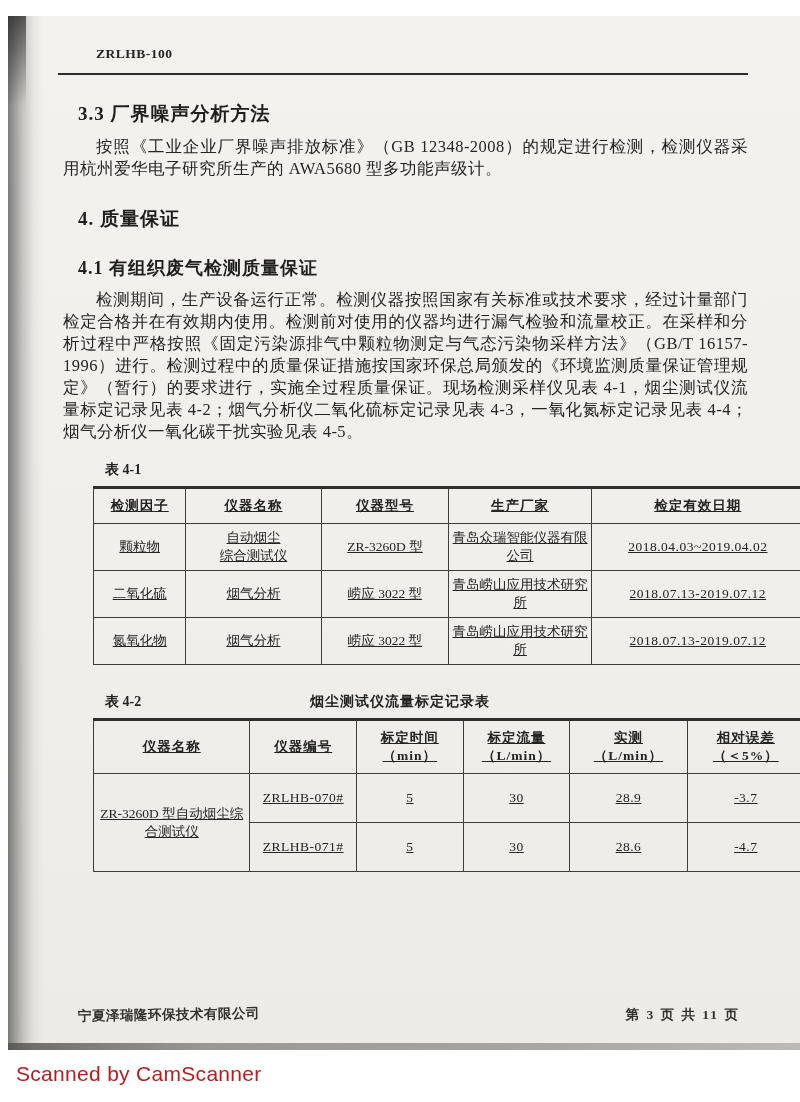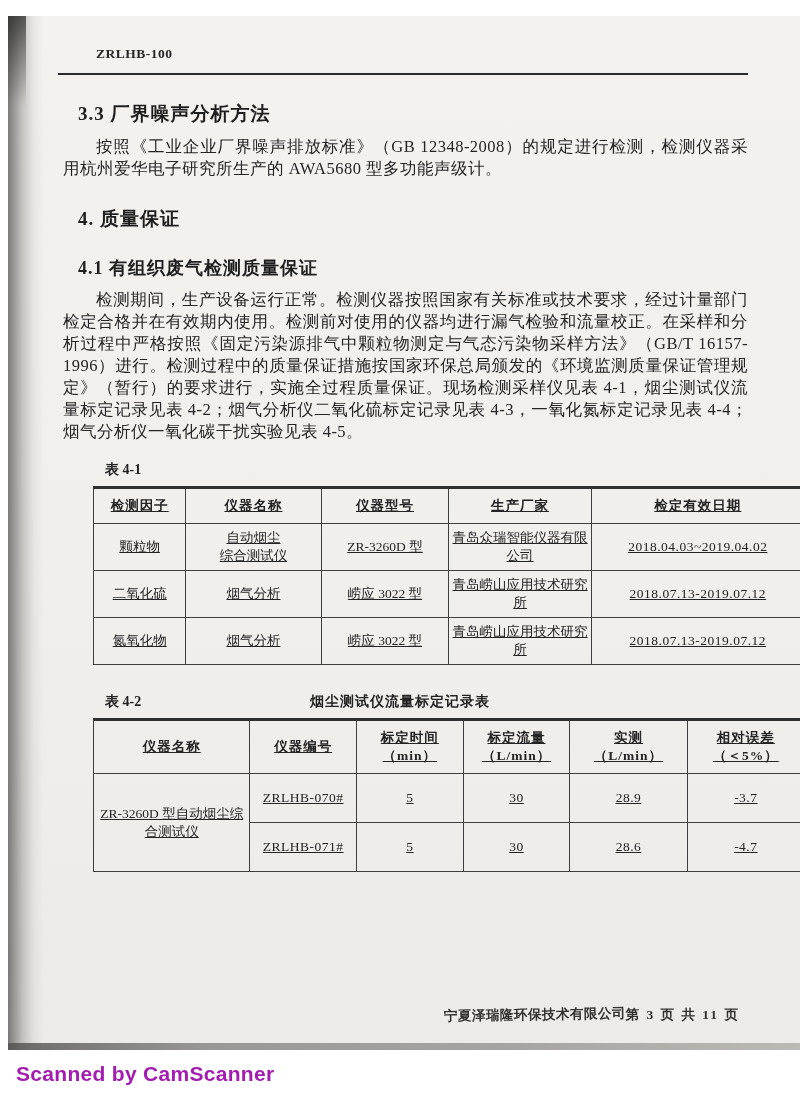--- a/index.html
+++ b/index.html
@@ -62,31 +62,31 @@
   .t41 th{height:30px;}
   .t41 td{height:42px;}
   .t42 th{height:48px;}
   .t42 td{height:44px;}
   .pre{white-space:pre-line;}
   .num{letter-spacing:.5px;}
 
   
   .page-footer{
     position:absolute;left:70px;right:60px;bottom:26px;
-    display:flex;justify-content:flex-end;align-items:flex-end;
+    display:flex;justify-content:space-between;align-items:flex-end;
     font-size:13.5px;font-weight:bold;color:#33312e;
   }
   .footer-company{transform:rotate(-0.9deg);letter-spacing:.5px;}
   .footer-page{letter-spacing:2px;}
 
   
   .watermark{
     position:absolute;left:16px;top:1062px;
     font-family:"Liberation Sans","DejaVu Sans",sans-serif;
-    font-size:21px;color:#a21caf;letter-spacing:.3px;font-weight:bold;
+    font-size:21px;color:#b91c1c;letter-spacing:.3px;
   }
 </style>
 </head>
 <body>
 
 <div class="page">
   <div class="content">
 
     <div class="doc-header">
       <span class="doc-code">ZRLHB-100</span>

